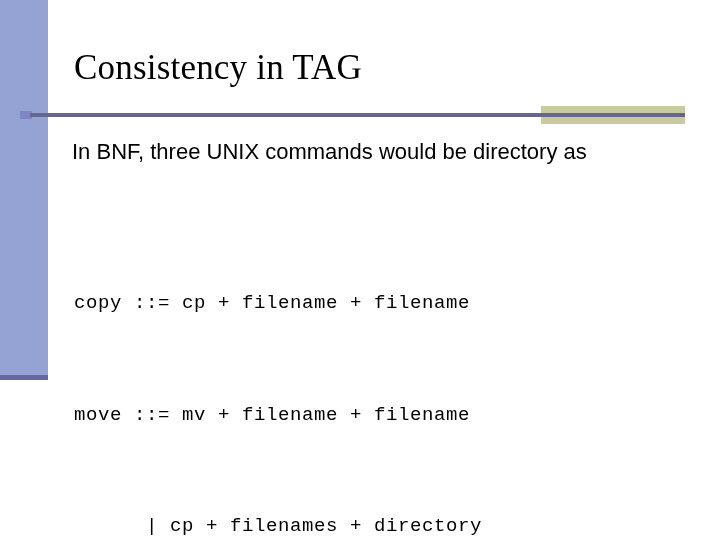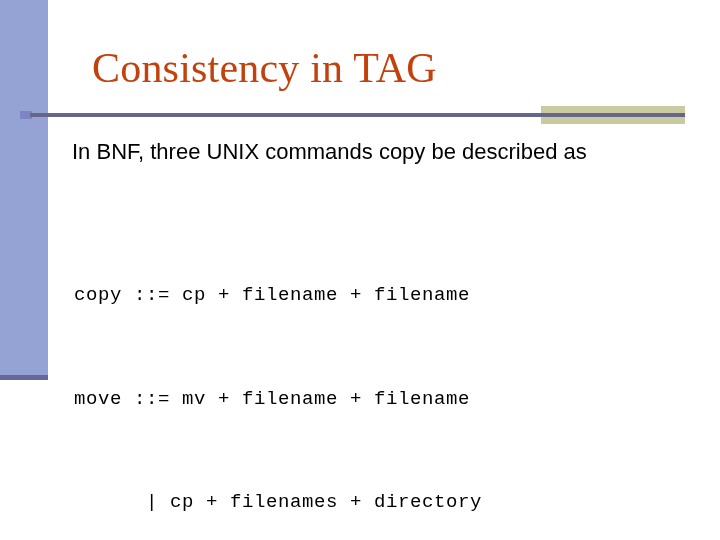--- a/index.html
+++ b/index.html
@@ -37,28 +37,27 @@
     height: 5px;
     background: #6667a0;
   }
 
   
   .title {
     position: absolute;
     left: 74px;
     top: 48px;
     width: 600px;
-    color: #c2410c;
+    color: #000000;
     font-family: "Liberation Serif", serif;
-    font-size: 42px;
+    font-size: 35px;
     line-height: 40px;
     font-weight: normal;
     letter-spacing: 0.2px;
     white-space: nowrap;
-    margin-left: 18px;
   }
 
   
   .rule-khaki {
     position: absolute;
     left: 541px;
     top: 106px;
     width: 144px;
     height: 18px;
     background: #c9caa0;
@@ -100,37 +99,38 @@
     width: 600px;
     color: #000000;
     font-family: "Liberation Mono", "DejaVu Sans Mono", monospace;
     font-size: 19px;
     line-height: 34.5px;
     white-space: pre;
     letter-spacing: 0.6px;
   }
   .code-line {
     white-space: pre;
+    margin-top: 8px;
   }
 </style>
 </head>
 <body>
 
 <div class="slide">
 
   <div class="sidebar"></div>
   <div class="sidebar-foot"></div>
 
   <div class="rule-khaki"></div>
   <div class="rule-cap"></div>
   <div class="rule-line"></div>
 
   <div class="title">Consistency in TAG</div>
 
-  <div class="body-text">In BNF, three UNIX commands copy be described as</div>
+  <div class="body-text">In BNF, three UNIX commands would be directory as</div>
 
   <div class="code-block">
     <div class="code-line">copy ::= cp + filename + filename</div>
     <div class="code-line">move ::= mv + filename + filename</div>
     <div class="code-line">      | cp + filenames + directory</div>
     
     
     
   </div>
 

